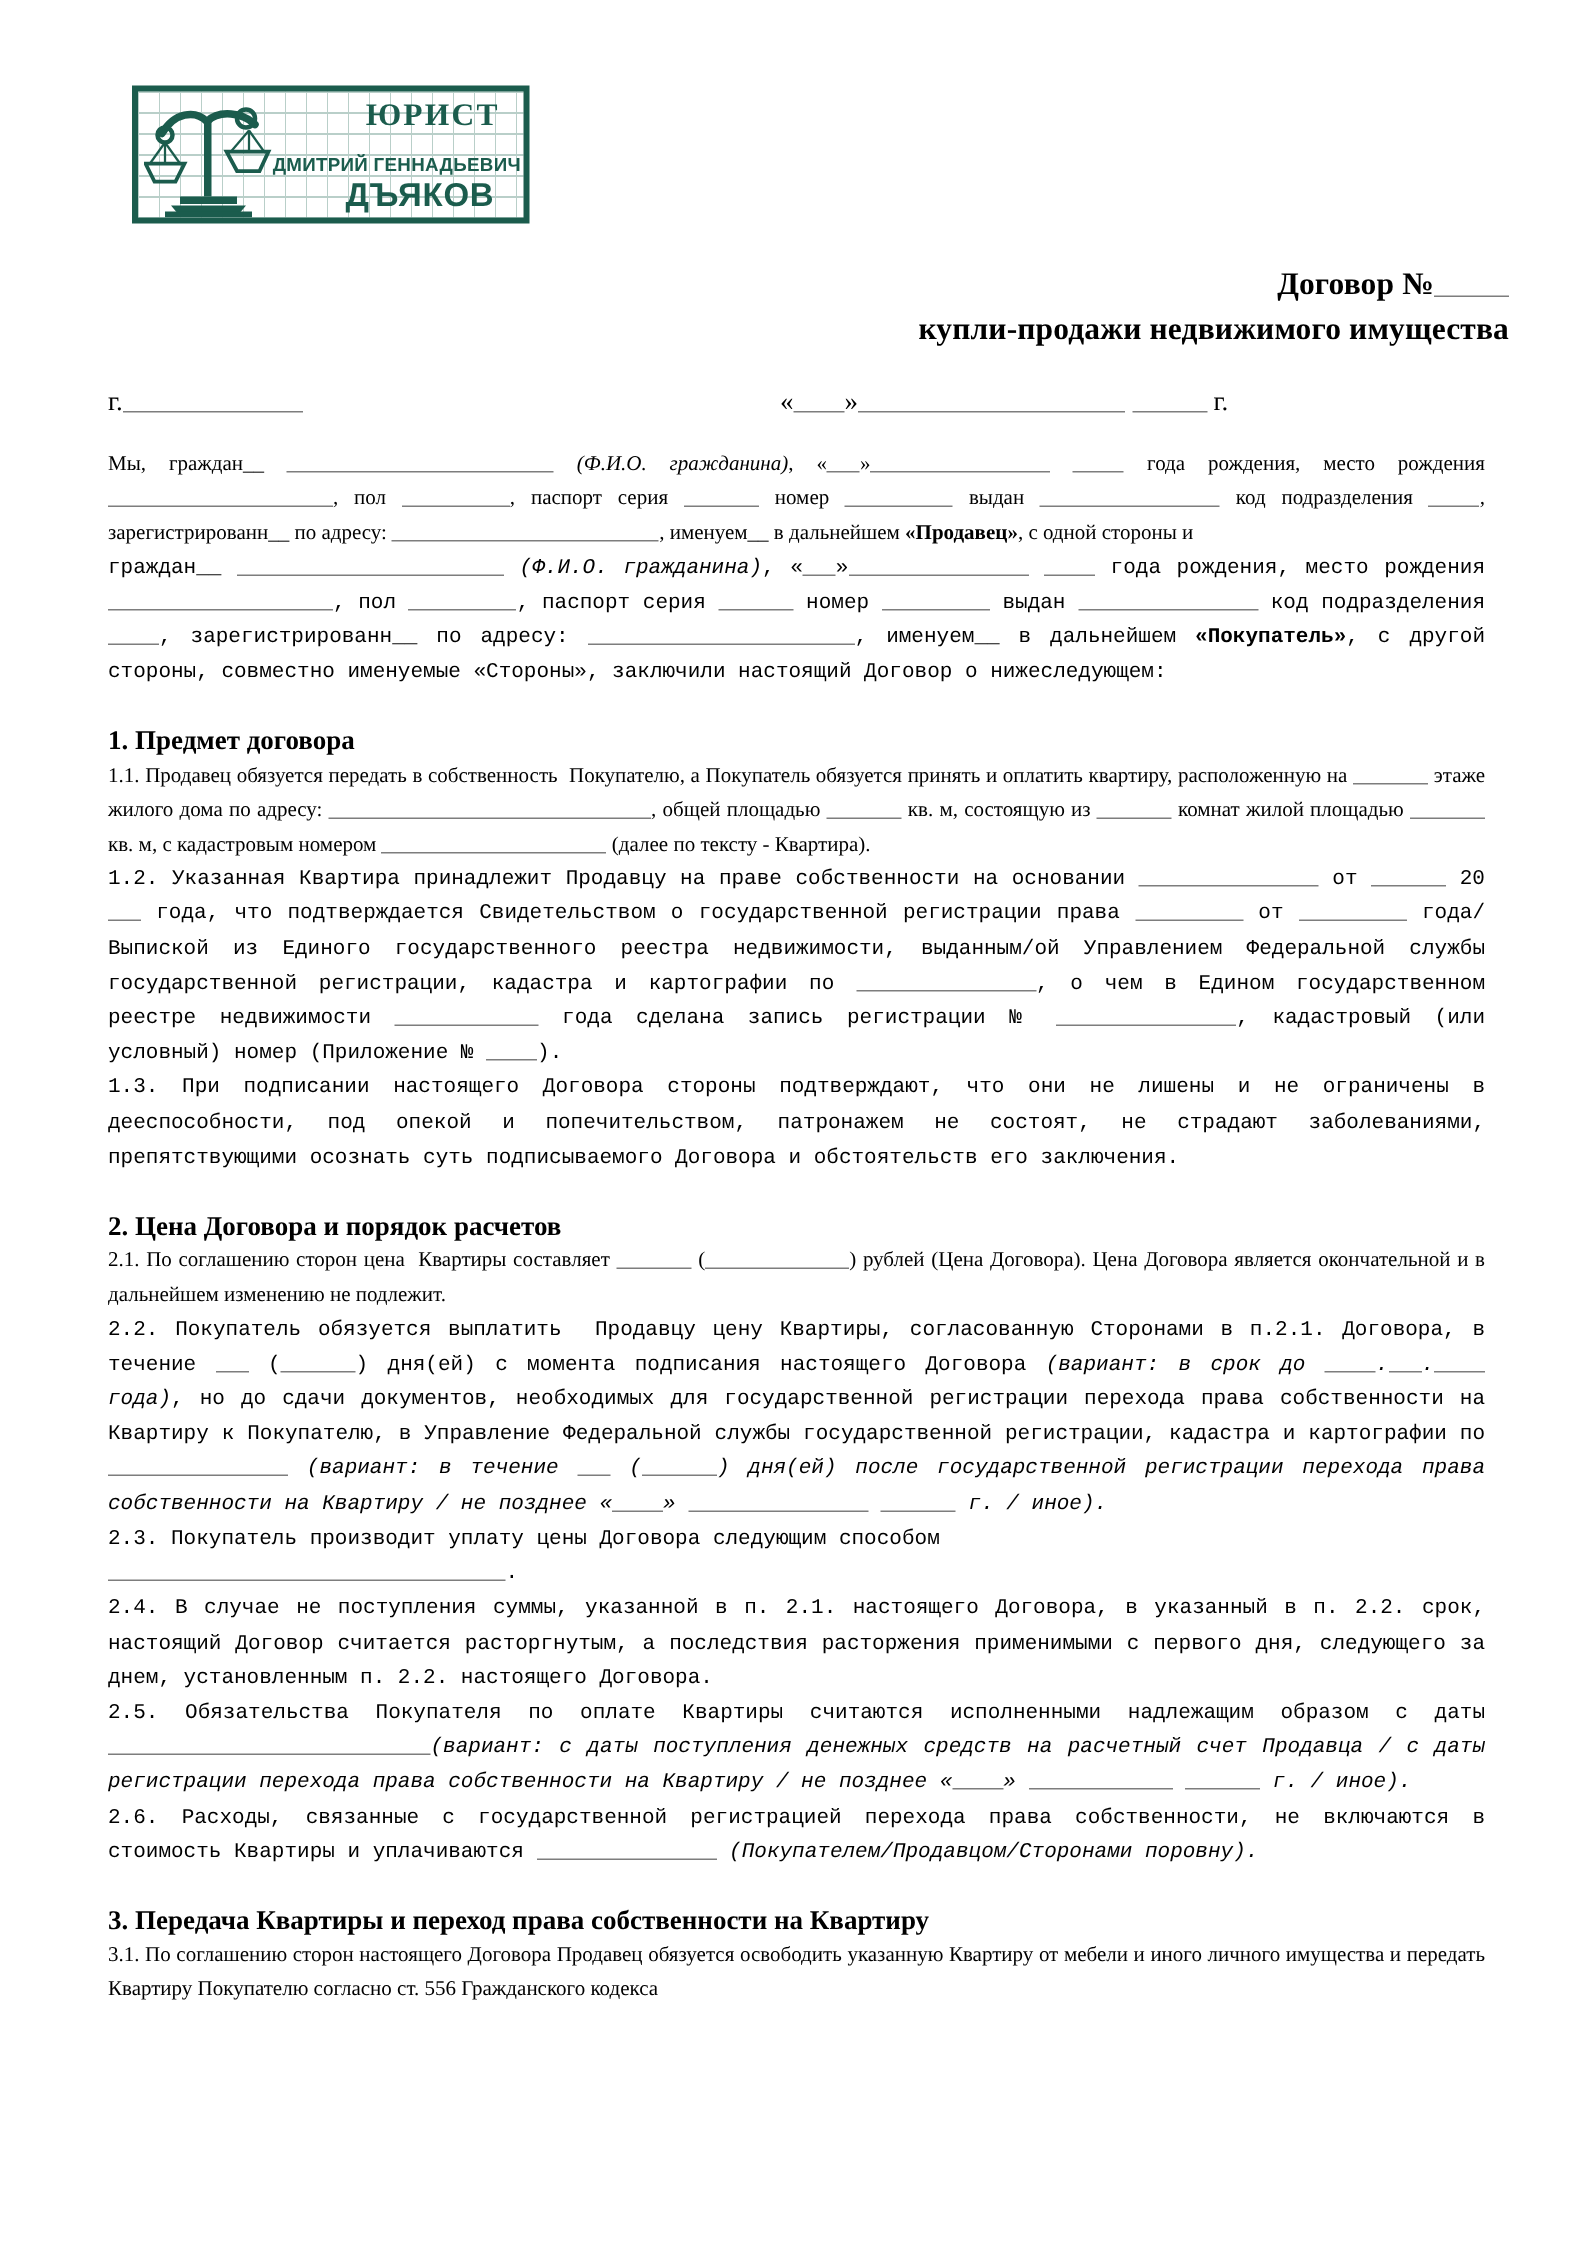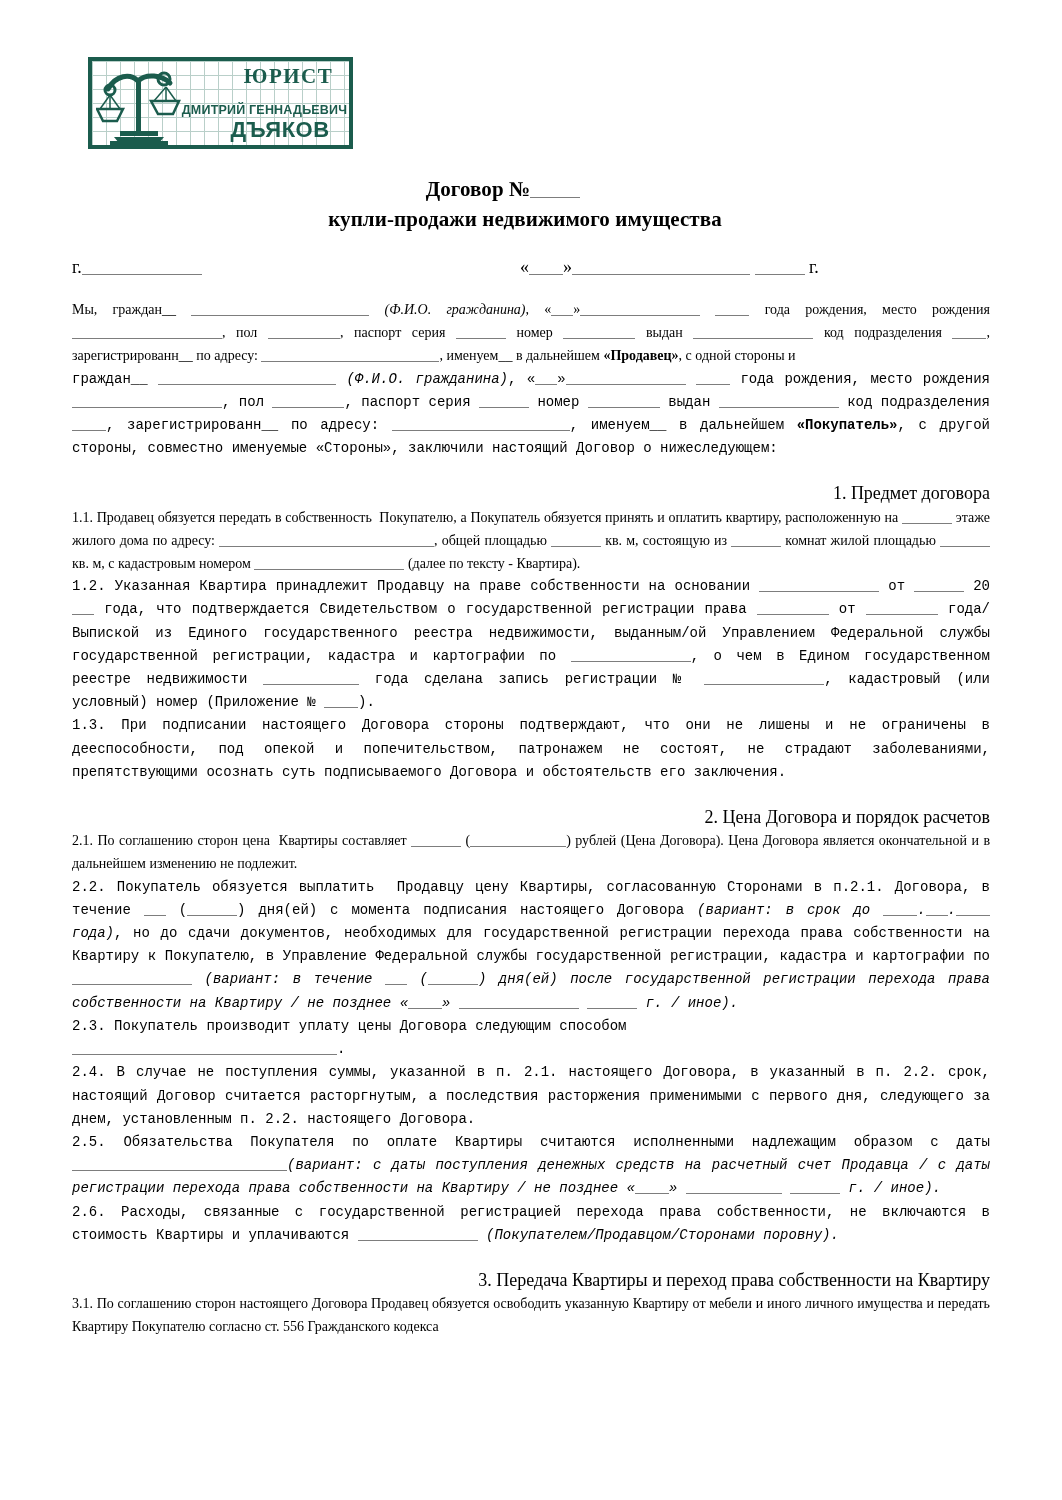--- a/index.html
+++ b/index.html
@@ -86,21 +86,21 @@
     margin-top: 2px;
     margin-left: 31px;
   }
 
   
   .title-block {
     position: absolute;
     left: 0;
     top: 176px;
     width: 1006px;
-    text-align: center;
+    text-align: right;
   }
   .doc-title-1 {
     font-size: 21px;
     font-weight: bold;
     line-height: 1.25;
     letter-spacing: 0.1px;
   }
   .doc-title-2 {
     font-size: 21px;
     font-weight: bold;
@@ -145,22 +145,22 @@
     line-height: 23.2px;
     text-align: justify;
     text-align-last: left;
     -moz-text-align-last: left;
     hyphens: none;
   }
   p.para.nogap { margin-top: 0; font-family: Liberation Mono, monospace; }
   .section-head {
     margin: 0;
     font-size: 18px;
-    font-weight: normal;
-    text-align: right;
+    font-weight: bold;
+    text-align: left;
     line-height: 23.2px;
   }
   .spacer-md { height: 22px; }
 
   b.bold { font-weight: bold; }
   i.ital { font-style: italic; }
 
   
   .fill {
     display: inline-block;

